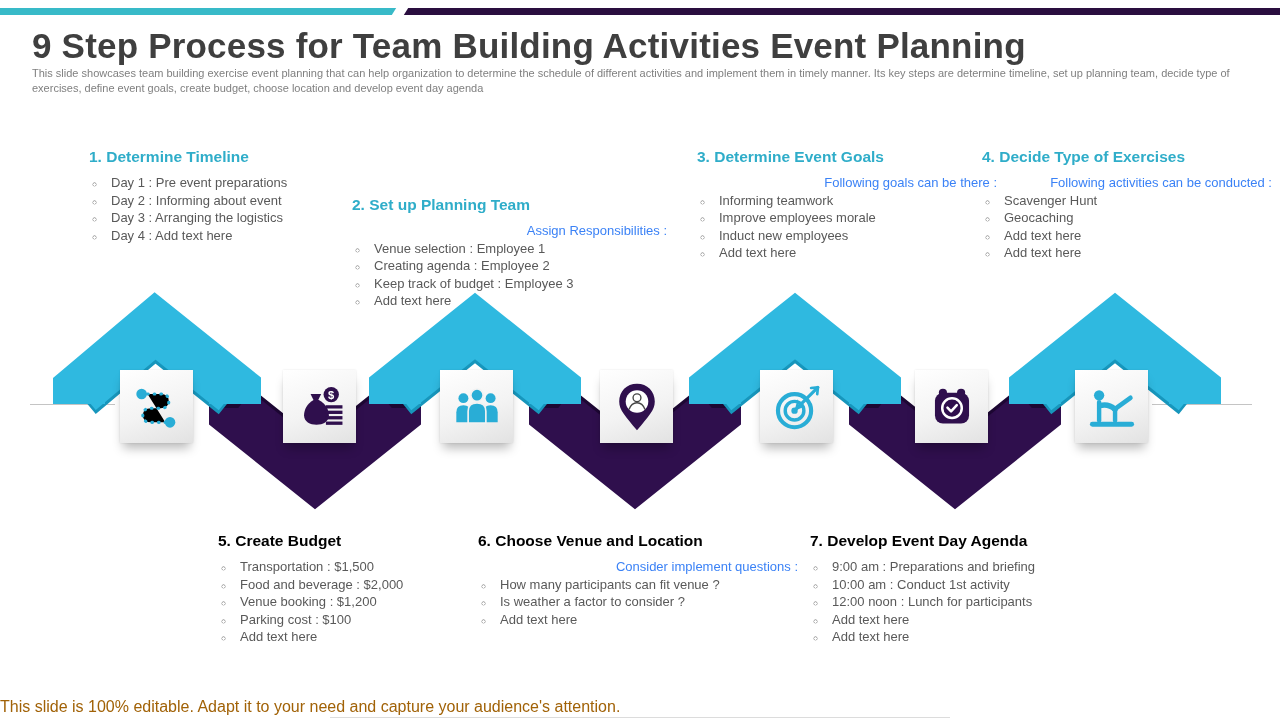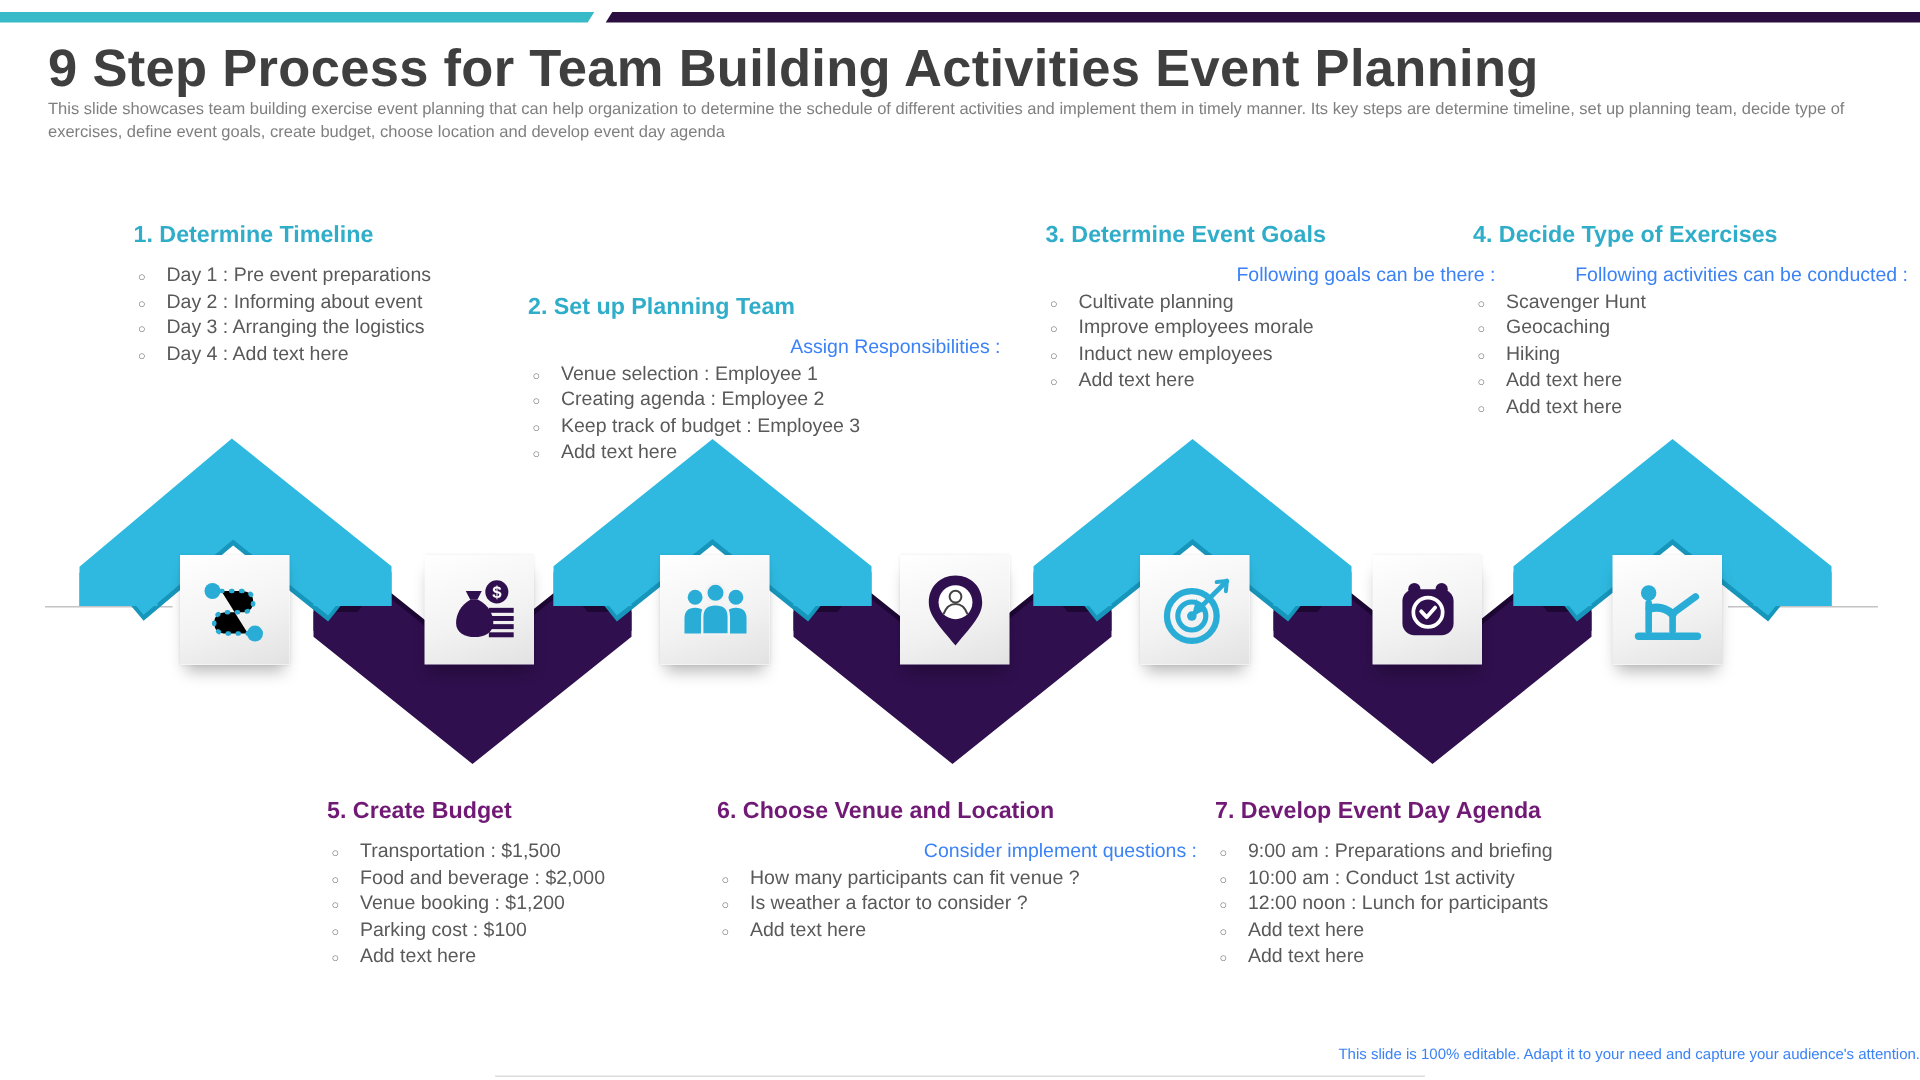--- a/index.html
+++ b/index.html
@@ -14,21 +14,21 @@
 
   .title { position:absolute; left:32px; top:26px; width:1210px;
            font-size:35px; font-weight:bold; color:#3f3f3f; letter-spacing:0.2px; }
   .subtitle { position:absolute; left:32px; top:66px; width:1205px;
               font-size:11px; line-height:14.5px; color:#7f7f7f; }
 
   
   .step { position:absolute; }
   .step-h { font-size:15.5px; font-weight:bold; margin-bottom:8px; }
   .step-h.teal { color:#2fadc9; }
-  .step-h.purple { color:#701a75; }
+  .step-h.purple { color:#000000; }
   .step-intro { font-size:13px; color:#3b82f6; line-height:17.5px;text-align:right; }
   .step ul { list-style:none; }
   .step li { position:relative; font-size:13px; color:#595959; line-height:17.5px; padding-left:22px; }
   .step li::before { content:"○"; position:absolute; left:3px; top:2px; font-size:8.5px; color:#6a6a6a; }
 
   
   .s1 { left:45px;  top:148px; width:290px;margin-left:44px; }
   .s2 { left:352px; top:148px; width:315px;margin-top:48px; }
   .s3 { left:697px; top:148px; width:300px; }
   .s4 { left:982px; top:148px; width:290px; }
@@ -43,22 +43,22 @@
   .hairline.right { left:1152px; width:100px; }
 
   
   .tile { position:absolute; top:370px; width:73px; height:73px;
           background:linear-gradient(160deg,#ffffff 0%,#f3f3f3 55%,#e2e2e2 100%);
           box-shadow:0 8px 10px -3px rgba(0,0,0,0.28), 0 0 2px rgba(0,0,0,0.10);
           display:flex; align-items:center; justify-content:center; }
   .t1 { left:120px; } .t2 { left:283px; } .t3 { left:440px; } .t4 { left:600px; }
   .t5 { left:760px; } .t6 { left:915px; } .t7 { left:1075px; }
 
-  .footer { position:absolute; left:0; top:698px; width:1280px; text-align:right;
-            font-size:10px; color:#3b82f6; }
+  .footer { position:absolute; left:0; top:698px; width:1280px; text-align:left;
+            font-size:16px; color:#a16207; }
   .footer-line { position:absolute; left:330px; top:717px; width:620px; height:1px; background:#dcdcdc; }
 </style>
 </head>
 <body>
 
 <div class="slide">
 
   <div class="bar teal"></div>
   <div class="bar purple"></div>
 
@@ -83,34 +83,33 @@
       <li>Creating agenda : Employee 2</li>
       <li>Keep track of budget : Employee 3</li>
       <li>Add text here</li>
     </ul>
   </div>
 
   <div class="step s3">
     <div class="step-h teal">3. Determine Event Goals</div>
     <div class="step-intro">Following goals can be there :</div>
     <ul>
-      <li>Cultivate planning</li>
+      <li>Informing teamwork</li>
       <li>Improve employees morale</li>
       <li>Induct new employees</li>
       <li>Add text here</li>
     </ul>
   </div>
 
   <div class="step s4">
     <div class="step-h teal">4. Decide Type of Exercises</div>
     <div class="step-intro">Following activities can be conducted :</div>
     <ul>
       <li>Scavenger Hunt</li>
       <li>Geocaching</li>
-      <li>Hiking</li>
       <li>Add text here</li>
       <li>Add text here</li>
     </ul>
   </div>
 
   <div class="hairline left"></div>
   <div class="hairline right"></div>
 
   <svg class="ribbon" viewBox="0 0 1280 230" fill="none">
 

